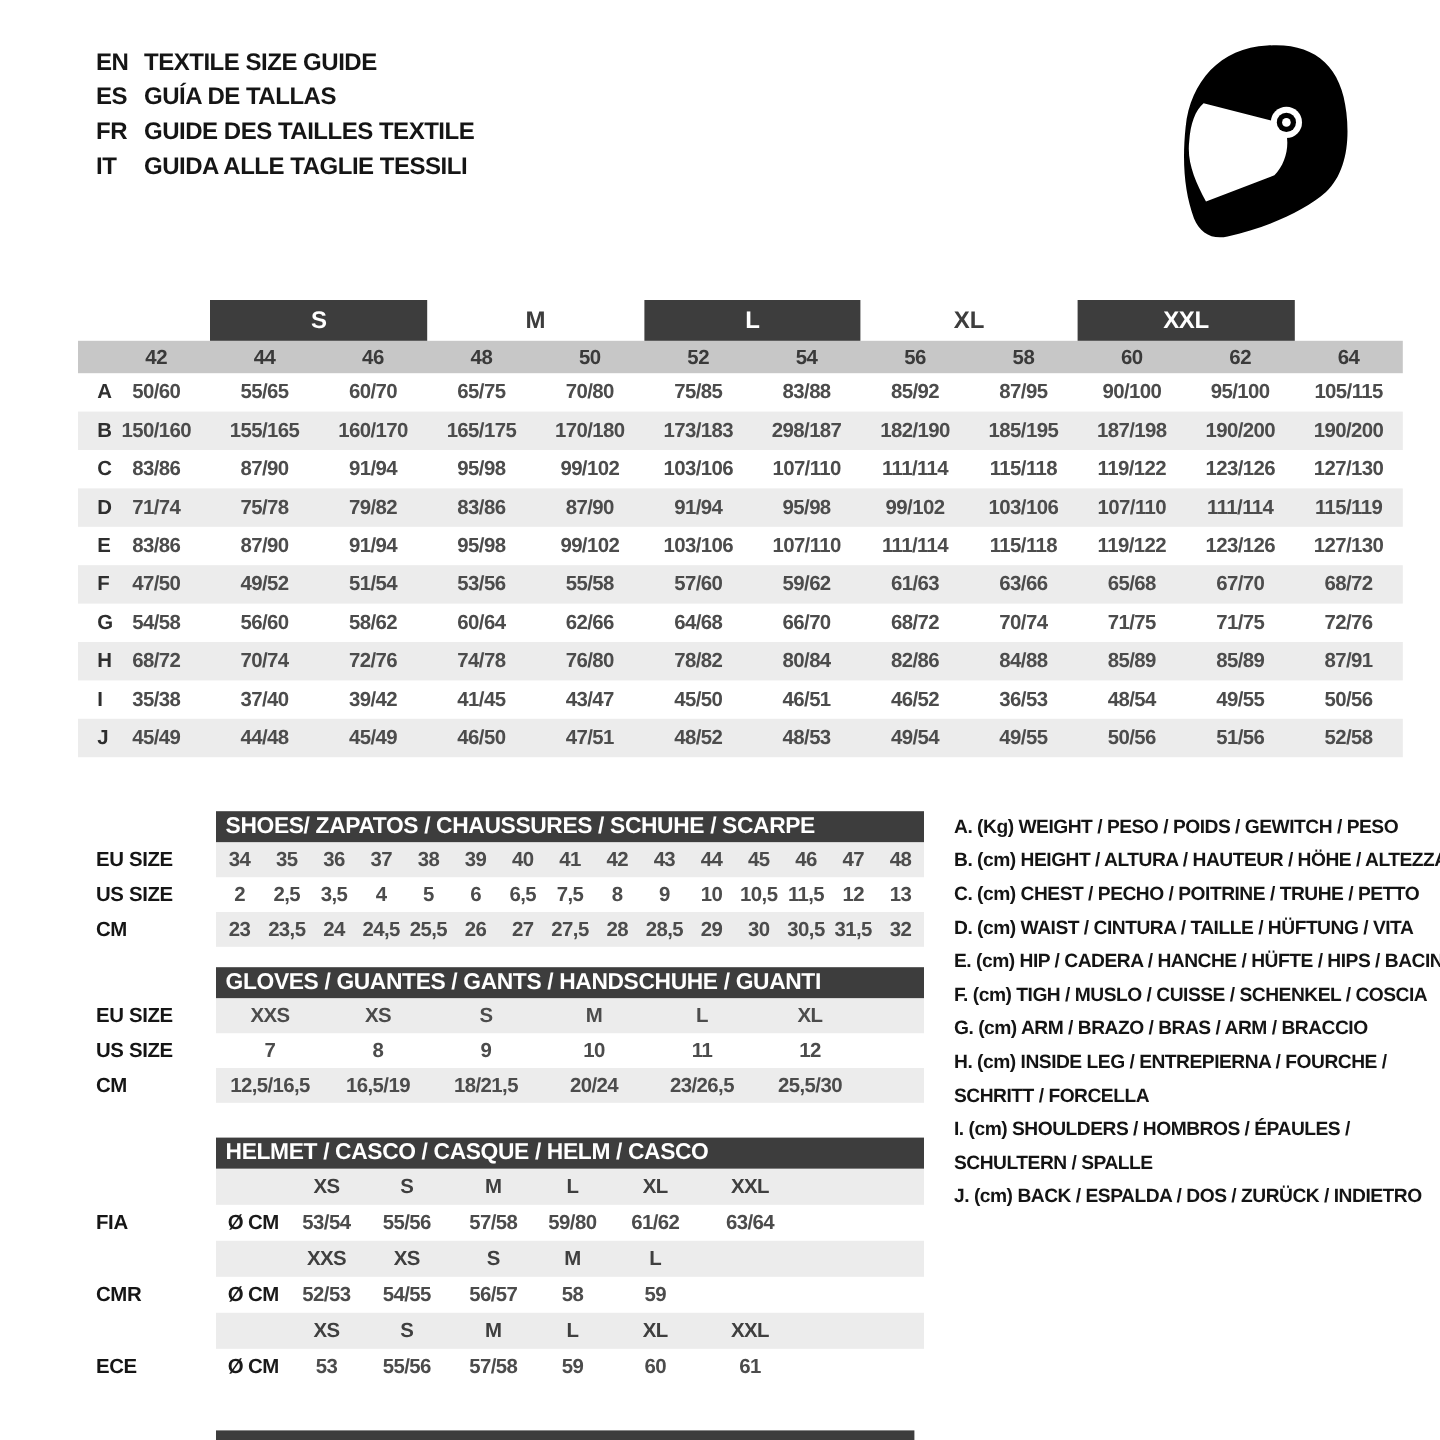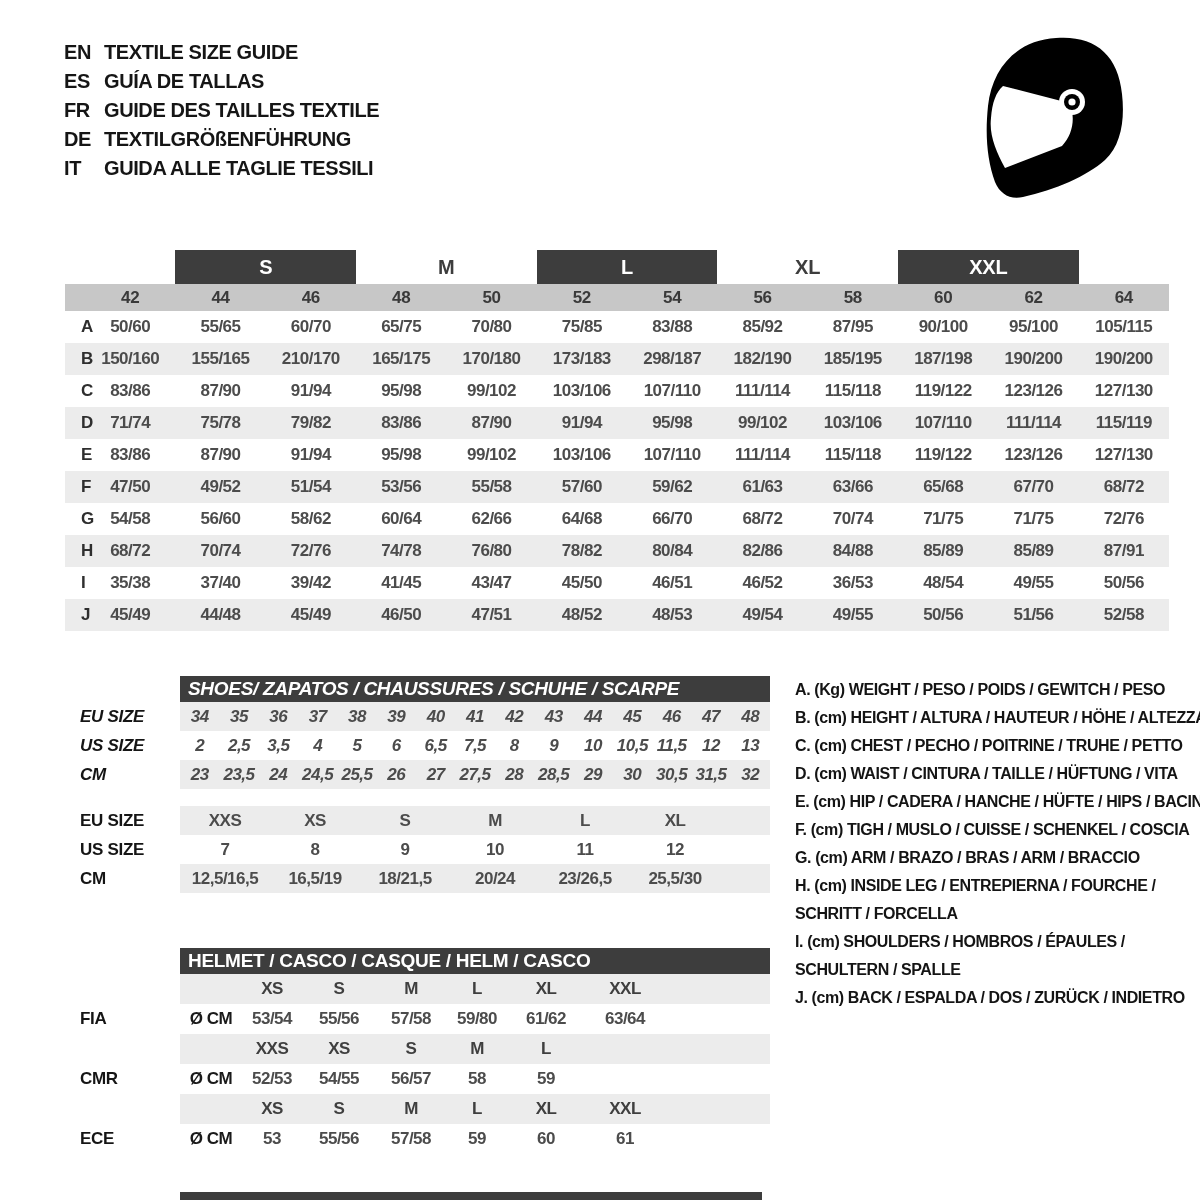--- a/index.html
+++ b/index.html
@@ -2,41 +2,41 @@
 <html><head>
 <meta charset="utf-8">
 <style>
   html,body{margin:0;padding:0;}
   body{
     width:1200px;height:1200px;position:relative;background:#fff;
     font-family:"Liberation Sans", sans-serif;
     -webkit-font-smoothing:antialiased;
   }
   
-  .lang-block{position:absolute;left:64px;top:38px;}
+  .lang-block{position:absolute;left:80px;top:38px;}
   .lang-row{display:flex;line-height:29px;font-size:20px;font-weight:bold;color:#151515;letter-spacing:-0.4px;}
   .lang-code{width:40px;flex:0 0 40px;}
   
   .helmet-logo{position:absolute;left:972px;top:32px;}
   
   .main-table{position:absolute;left:65px;top:250px;width:1104px;}
   .grid13{display:grid;grid-template-columns:20px repeat(12,1fr);}
   .group-row{height:34px;align-items:stretch;}
   .group-box{background:var(--dark,#3d3d3d);color:#fff;font-size:20px;font-weight:bold;
     display:flex;align-items:center;justify-content:center;letter-spacing:-0.3px;}
   .group-plain{color:#3d3d3d;font-size:20px;font-weight:bold;display:flex;align-items:center;justify-content:center;}
   .size-bar{height:27px;background:var(--sizebar,#c7c7c7);align-items:center;}
   .size-cell{text-align:center;font-size:17px;font-weight:bold;color:#3a3a3a;letter-spacing:-0.4px;}
   .m-row{height:32px;align-items:center;}
   .m-row.gray{background:var(--stripe,#ececec);}
   .m-letter{font-size:17px;font-weight:bold;color:#2e2e2e;padding-left:16px;white-space:nowrap;overflow:visible;}
   .m-cell{text-align:center;font-size:17px;font-weight:bold;color:#4c4c4c;letter-spacing:-0.5px;white-space:nowrap;}
   
   .ltable{position:absolute;left:65px;width:705px;}
-  .shoes-table{top:676px;font-style:italic;}
+  .shoes-table{top:676px;}
   .gloves-table{top:806px;}
   .helmet-table{top:948px;}
   .lheader{margin-left:115px;width:590px;height:26px;background:var(--dark,#3d3d3d);color:#fff;
     font-size:19px;font-weight:bold;display:flex;align-items:center;padding-left:8px;
     box-sizing:border-box;letter-spacing:-0.3px;white-space:nowrap;}
   .lrow{display:flex;}
   .llabel{width:115px;flex:0 0 115px;font-size:17px;font-weight:bold;color:#151515;
     display:flex;align-items:center;padding-left:15px;box-sizing:border-box;letter-spacing:-0.3px;}
   .lcontent{width:590px;display:grid;align-items:center;}
   .lcontent.gray{background:var(--stripe,#ececec);}
@@ -65,24 +65,20 @@
     </div>
     <div class="lang-row">
       <div class="lang-code">ES</div>
       <div class="lang-title">GUÍA DE TALLAS</div>
     </div>
     <div class="lang-row">
       <div class="lang-code">FR</div>
       <div class="lang-title">GUIDE DES TAILLES TEXTILE</div>
     </div>
     <div class="lang-row">
-      <div class="lang-code">DE</div>
-      <div class="lang-title">TEXTILGRÖßENFÜHRUNG</div>
-    </div>
-    <div class="lang-row">
       <div class="lang-code">IT</div>
       <div class="lang-title">GUIDA ALLE TAGLIE TESSILI</div>
     </div>
   </div>
 
 <div class="helmet-logo">
   <svg width="160" height="168" viewBox="0 0 160 168" aria-hidden="true">
     <path fill="#000" d="M84 6 C45 8 20 36 16 74 C13 103 15 128 23 150 C28 162 38 168 51 165 C83 158 115 144 133 128 C149 113 153 88 150 62 C146 22 122 3 84 6 Z"></path>
     <path fill="#fff" d="M19 86 C20 71 24 60 31 54 L97 71 C104 84 101 103 90 114 L33 136 C24 119 17 103 19 86 Z"></path>
     <circle cx="100" cy="70" r="13" fill="#fff"></circle>
@@ -127,21 +123,21 @@
         <div class="m-cell">85/92</div>
         <div class="m-cell">87/95</div>
         <div class="m-cell">90/100</div>
         <div class="m-cell">95/100</div>
         <div class="m-cell">105/115</div>
       </div>
       <div class="grid13 m-row gray">
         <div class="m-letter">B</div>
         <div class="m-cell">150/160</div>
         <div class="m-cell">155/165</div>
-        <div class="m-cell">210/170</div>
+        <div class="m-cell">160/170</div>
         <div class="m-cell">165/175</div>
         <div class="m-cell">170/180</div>
         <div class="m-cell">173/183</div>
         <div class="m-cell">298/187</div>
         <div class="m-cell">182/190</div>
         <div class="m-cell">185/195</div>
         <div class="m-cell">187/198</div>
         <div class="m-cell">190/200</div>
         <div class="m-cell">190/200</div>
       </div>
@@ -328,20 +324,21 @@
           <div class="lcell">30</div>
           <div class="lcell">30,5</div>
           <div class="lcell">31,5</div>
           <div class="lcell">32</div>
         </div>
       </div>
     </div>
 </div>
 
 <div class="ltable gloves-table">
+  <div class="lheader">GLOVES / GUANTES / GANTS / HANDSCHUHE / GUANTI</div>
   <div id="gloves-rows">
       <div class="lrow row29">
         <div class="llabel">EU SIZE</div>
         <div class="lcontent row29 grid6 gray">
           <div class="lcell">XXS</div>
           <div class="lcell">XS</div>
           <div class="lcell">S</div>
           <div class="lcell">M</div>
           <div class="lcell">L</div>
           <div class="lcell">XL</div>

